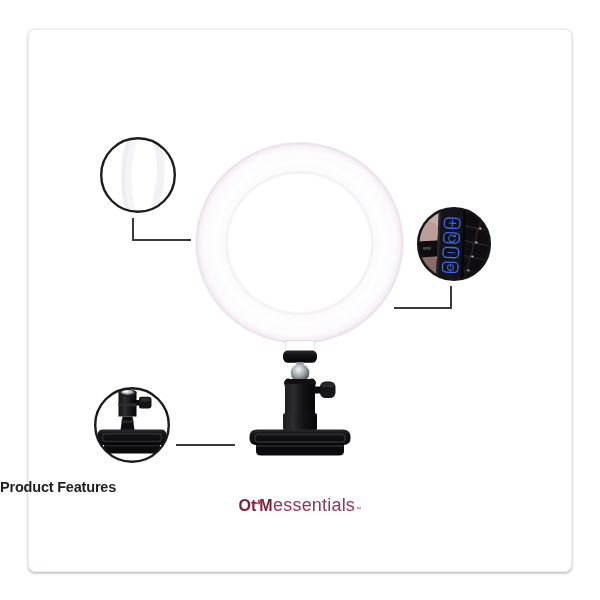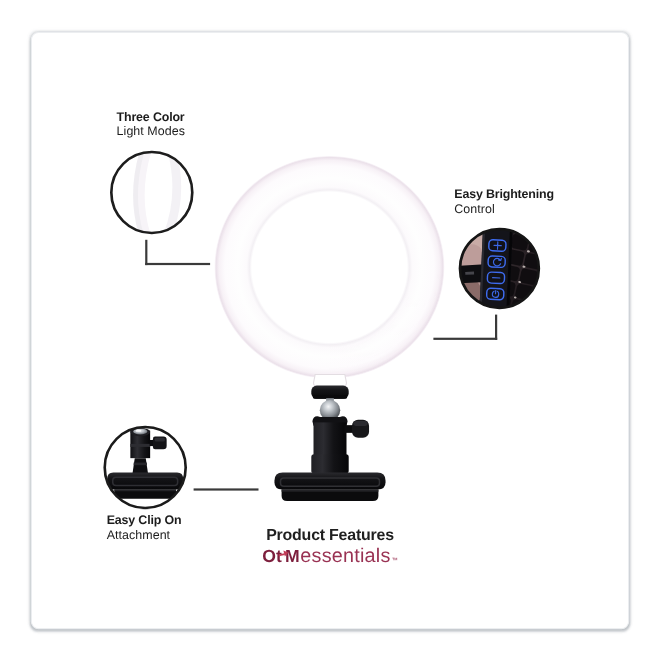--- a/index.html
+++ b/index.html
@@ -14,21 +14,21 @@
                    0 0 4px rgba(130,140,150,.08);}
   .abs{position:absolute;}
   .label{position:absolute;color:#1c1c1c;font-size:11.3px;line-height:13.8px;
          letter-spacing:.05px;white-space:nowrap;}
   .label b{font-weight:bold;letter-spacing:-.15px;}
   .callout{position:absolute;border-radius:50%;}
   .conn{position:absolute;}
   .conn-l1{border-left:2px solid #3a3a3a;border-bottom:2px solid #3a3a3a;}
   .conn-l2{border-right:2px solid #3a3a3a;border-bottom:2px solid #3a3a3a;}
   .conn-l3{background:#3a3a3a;}
-  .footer-heading{position:absolute;left:0;width:600px;text-align:center;
+  .footer-heading{position:absolute;left:0;width:600px;text-align:left;
                   color:#1f1f1f;font-size:14.5px;font-weight:bold;letter-spacing:-.2px;}
   .brand{position:absolute;left:0;width:600px;text-align:center;font-size:16px;
          letter-spacing:0;white-space:nowrap;}
   .brand .seg{display:inline-block;vertical-align:baseline;}
   .brand .b-o{font-weight:bold;font-size:16px;letter-spacing:0;}
   .brand .b-t{font-weight:bold;font-size:16px;position:relative;margin:0 3px 0 0;}
   .brand .b-t .arrow{position:absolute;left:2px;top:2.4px;}
   .brand .b-m{font-weight:bold;font-size:16px;margin-right:.5px;}
   .brand .b-rest{font-weight:normal;font-size:18px;letter-spacing:.2px;}
   .brand .b-tm{font-size:5.5px;position:relative;top:0;margin-left:1px;}
@@ -114,44 +114,36 @@
     <rect x="73" y="52.5" width="10" height="7" fill="#0c0c0e"></rect>
     <rect x="80" y="47.5" width="15.5" height="16.5" rx="5.5" fill="#17171a"></rect>
     <rect x="81.2" y="48.7" width="13" height="4.5" rx="2.2" fill="#2b2b30"></rect>
 
     <path d="M17,95.5 L103,95.5 Q110.5,95.5 110.5,103 L110.5,104.5 Q110.5,111 103.5,111 L16.5,111 Q9.5,111 9.5,104.5 L9.5,103 Q9.5,95.5 17,95.5 Z" fill="url(#barGrad)"></path>
     <rect x="15" y="100.5" width="90" height="7.5" rx="3" fill="none" stroke="#303034" stroke-width="1.4"></rect>
     <path d="M16,111 L104,111 L104,117 Q104,121.5 99,121.5 L21,121.5 Q16,121.5 16,117 Z" fill="#0b0b0d"></path>
     <rect x="16" y="111" width="88" height="2" fill="#232327"></rect>
   </svg>
 
-  <div class="label" style="left:106px;top:100.5px">
-    <b>Three Color</b><br>
-    <span>Light Modes</span>
-  </div>
   <svg class="callout" style="left:99px;top:136px" width="78" height="78" viewBox="0 0 78 78">
     <defs>
       <clipPath id="c1clip">
           <circle cx="39" cy="39" r="36.8"></circle>
         </clipPath>
     </defs>
     <circle cx="39" cy="39" r="36.8" fill="#ffffff"></circle>
     <g clip-path="url(#c1clip)">
       <path d="M31,0 C23,26 22,52 30,78" stroke="#ebe8ee" stroke-width="5" fill="none" opacity=".8"></path>
       <path d="M57,0 C64,26 63,54 53,79" stroke="#f1eef3" stroke-width="8" fill="none" opacity=".85"></path>
       <path d="M36,0 C28,26 27,52 35,78" stroke="#f7f4f8" stroke-width="6" fill="none"></path>
     </g>
     <circle cx="39" cy="39" r="36.8" fill="none" stroke="#1d1d1d" stroke-width="2.4"></circle>
   </svg>
   <div class="conn conn-l1" style="left:132px;top:218px;width:57px;height:21px"></div>
 
-  <div class="label" style="left:413px;top:171px">
-    <b>Easy Brightening</b><br>
-    <span>Control</span>
-  </div>
   <svg class="callout" style="left:416px;top:206px" width="76" height="76" viewBox="0 0 76 76">
     <defs>
       <clipPath id="c2clip">
           <circle cx="38" cy="38" r="35.8"></circle>
         </clipPath>
       <radialGradient id="keyBg" cx="55%" cy="40%" r="70%">
         <stop offset="0%" stop-color="#332a2e"></stop>
         <stop offset="55%" stop-color="#251e22"></stop>
         <stop offset="100%" stop-color="#171215"></stop>
       </radialGradient>
@@ -273,24 +265,20 @@
     </g>
     <defs>
       <linearGradient id="barGrad2" x1="0" y1="0" x2="0" y2="1">
         <stop offset="0%" stop-color="#2a2a2e"></stop>
         <stop offset="35%" stop-color="#141417"></stop>
         <stop offset="100%" stop-color="#070709"></stop>
       </linearGradient>
     </defs>
     <circle cx="39" cy="39" r="36.8" fill="none" stroke="#1b1b1b" stroke-width="2.4"></circle>
   </svg>
-  <div class="label" style="left:97px;top:467px">
-    <b>Easy Clip On</b><br>
-    <span>Attachment</span>
-  </div>
   <div class="conn conn-l3" style="left:176px;top:444px;width:59px;height:2px"></div>
 
   <div class="footer-heading" style="top:479px">Product Features</div>
   <div class="brand" style="top:495px">
     <span class="seg b-o" style="color: rgb(125, 31, 61);">O</span><span class="seg b-t" style="color: rgb(125, 31, 61);"><span>t</span><svg class="arrow" width="10" height="7" viewBox="0 0 10 7">
         <path d="M0.3,4.9 L5.8,3.7" stroke="#c23a55" stroke-width="1.5" fill="none"></path>
         <path d="M4.6,0.5 L9.0,2.3 L6.0,6.0 Z" fill="#c23a55"></path>
       </svg></span><span class="seg b-m" style="color: rgb(125, 31, 61);">M</span><span class="seg b-rest" style="color: rgb(153, 50, 83);">essentials</span><span class="seg b-tm" style="color: rgb(153, 50, 83);">™</span>
   </div>
 

